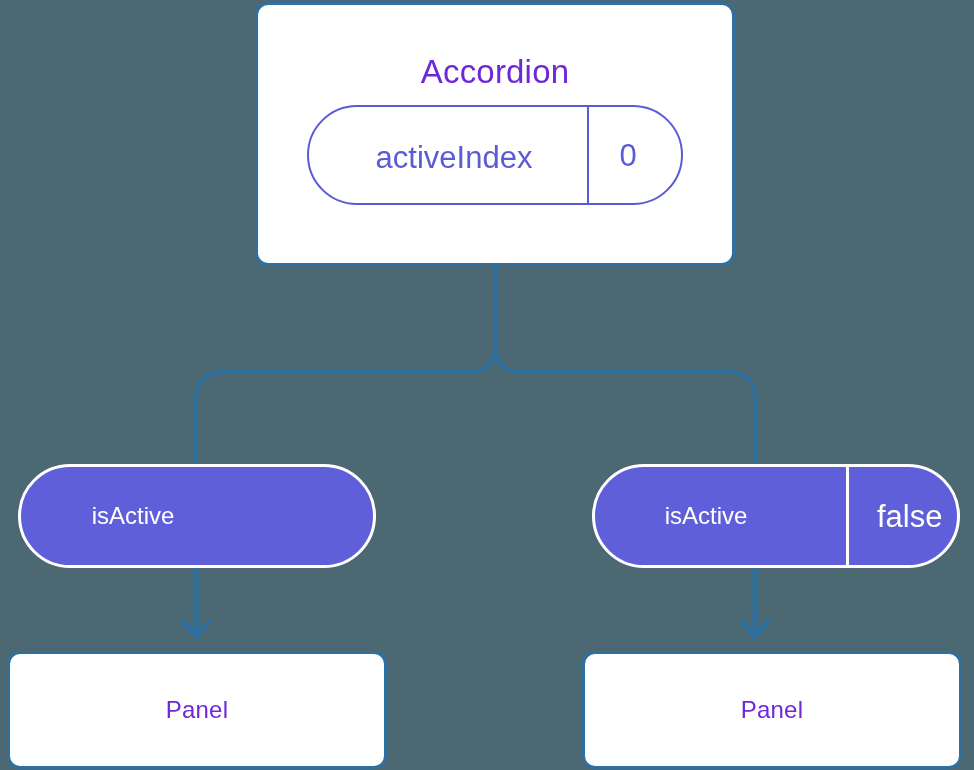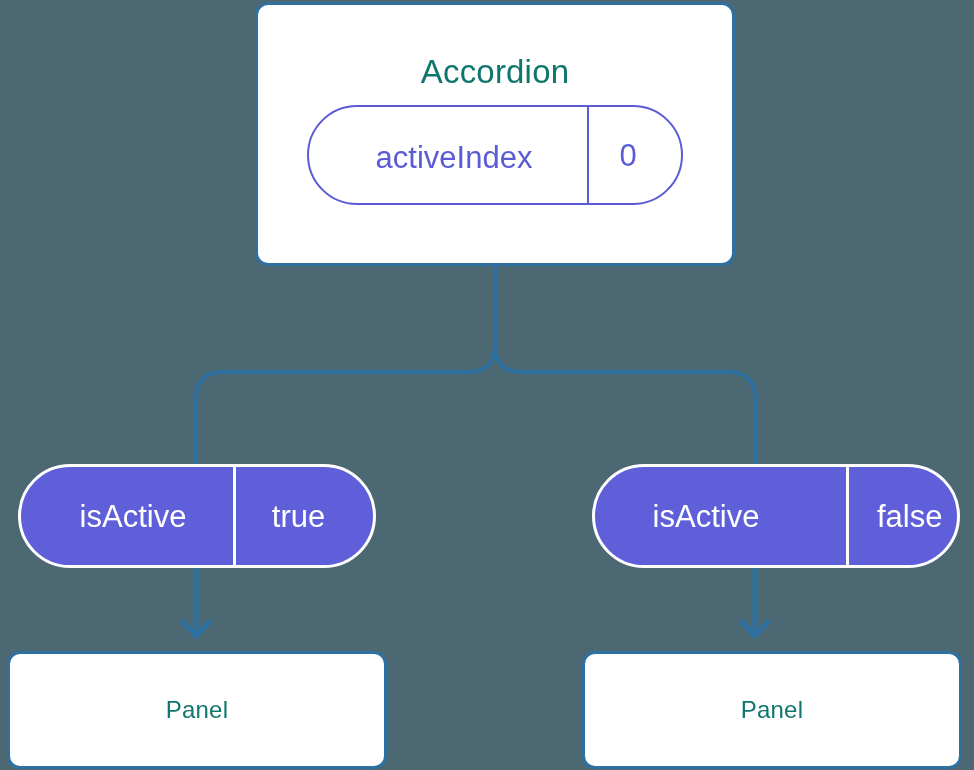--- a/index.html
+++ b/index.html
@@ -40,21 +40,21 @@
     background: #ffffff;
     border: 3px solid #2e70a0;
     border-radius: 13px;
     z-index: 2;
     display: flex;
     flex-direction: column;
     align-items: center;
   }
 
   .card-title {
-    color: #0f766e;
+    color: #6d28d9;
     font-size: 33px;
     font-weight: 400;
     letter-spacing: 0.2px;
     line-height: 1;
     white-space: nowrap;
   }
 
   
   #node-accordion {
     left: 255px;
@@ -106,21 +106,21 @@
   
   .pill-filled {
     position: absolute;
     z-index: 2;
     background: #5f60d9;
     border: 3px solid #ffffff;
     height: 104px;
   }
   .pill-filled .pill-key {
     color: #ffffff;
-    font-size: 31px;
+    font-size: 24px;
     padding: 0 26px 0 38px;
   }
   .pill-filled .pill-value {
     color: #ffffff;
     font-size: 31px;
     border-left: 3px solid #ffffff;
     padding: 0 40px 0 28px;
   }
 
   #node-isactive-true  { left: 18px;  top: 464px; width: 358px; }
@@ -181,21 +181,20 @@
     <div class="card-title">Accordion</div>
 
     <div class="pill pill-outline">
       <div class="pill-key">activeIndex</div>
       <div class="pill-value">0</div>
     </div>
   </div>
 
   <div class="pill pill-filled" id="node-isactive-true">
     <div class="pill-key">isActive</div>
-    <div class="pill-value">true</div>
   </div>
 
   <div class="pill pill-filled" id="node-isactive-false">
     <div class="pill-key">isActive</div>
     <div class="pill-value">false</div>
   </div>
 
   <div class="card panel-card" id="node-panel-left">
     <div class="card-title">Panel</div>
   </div>

